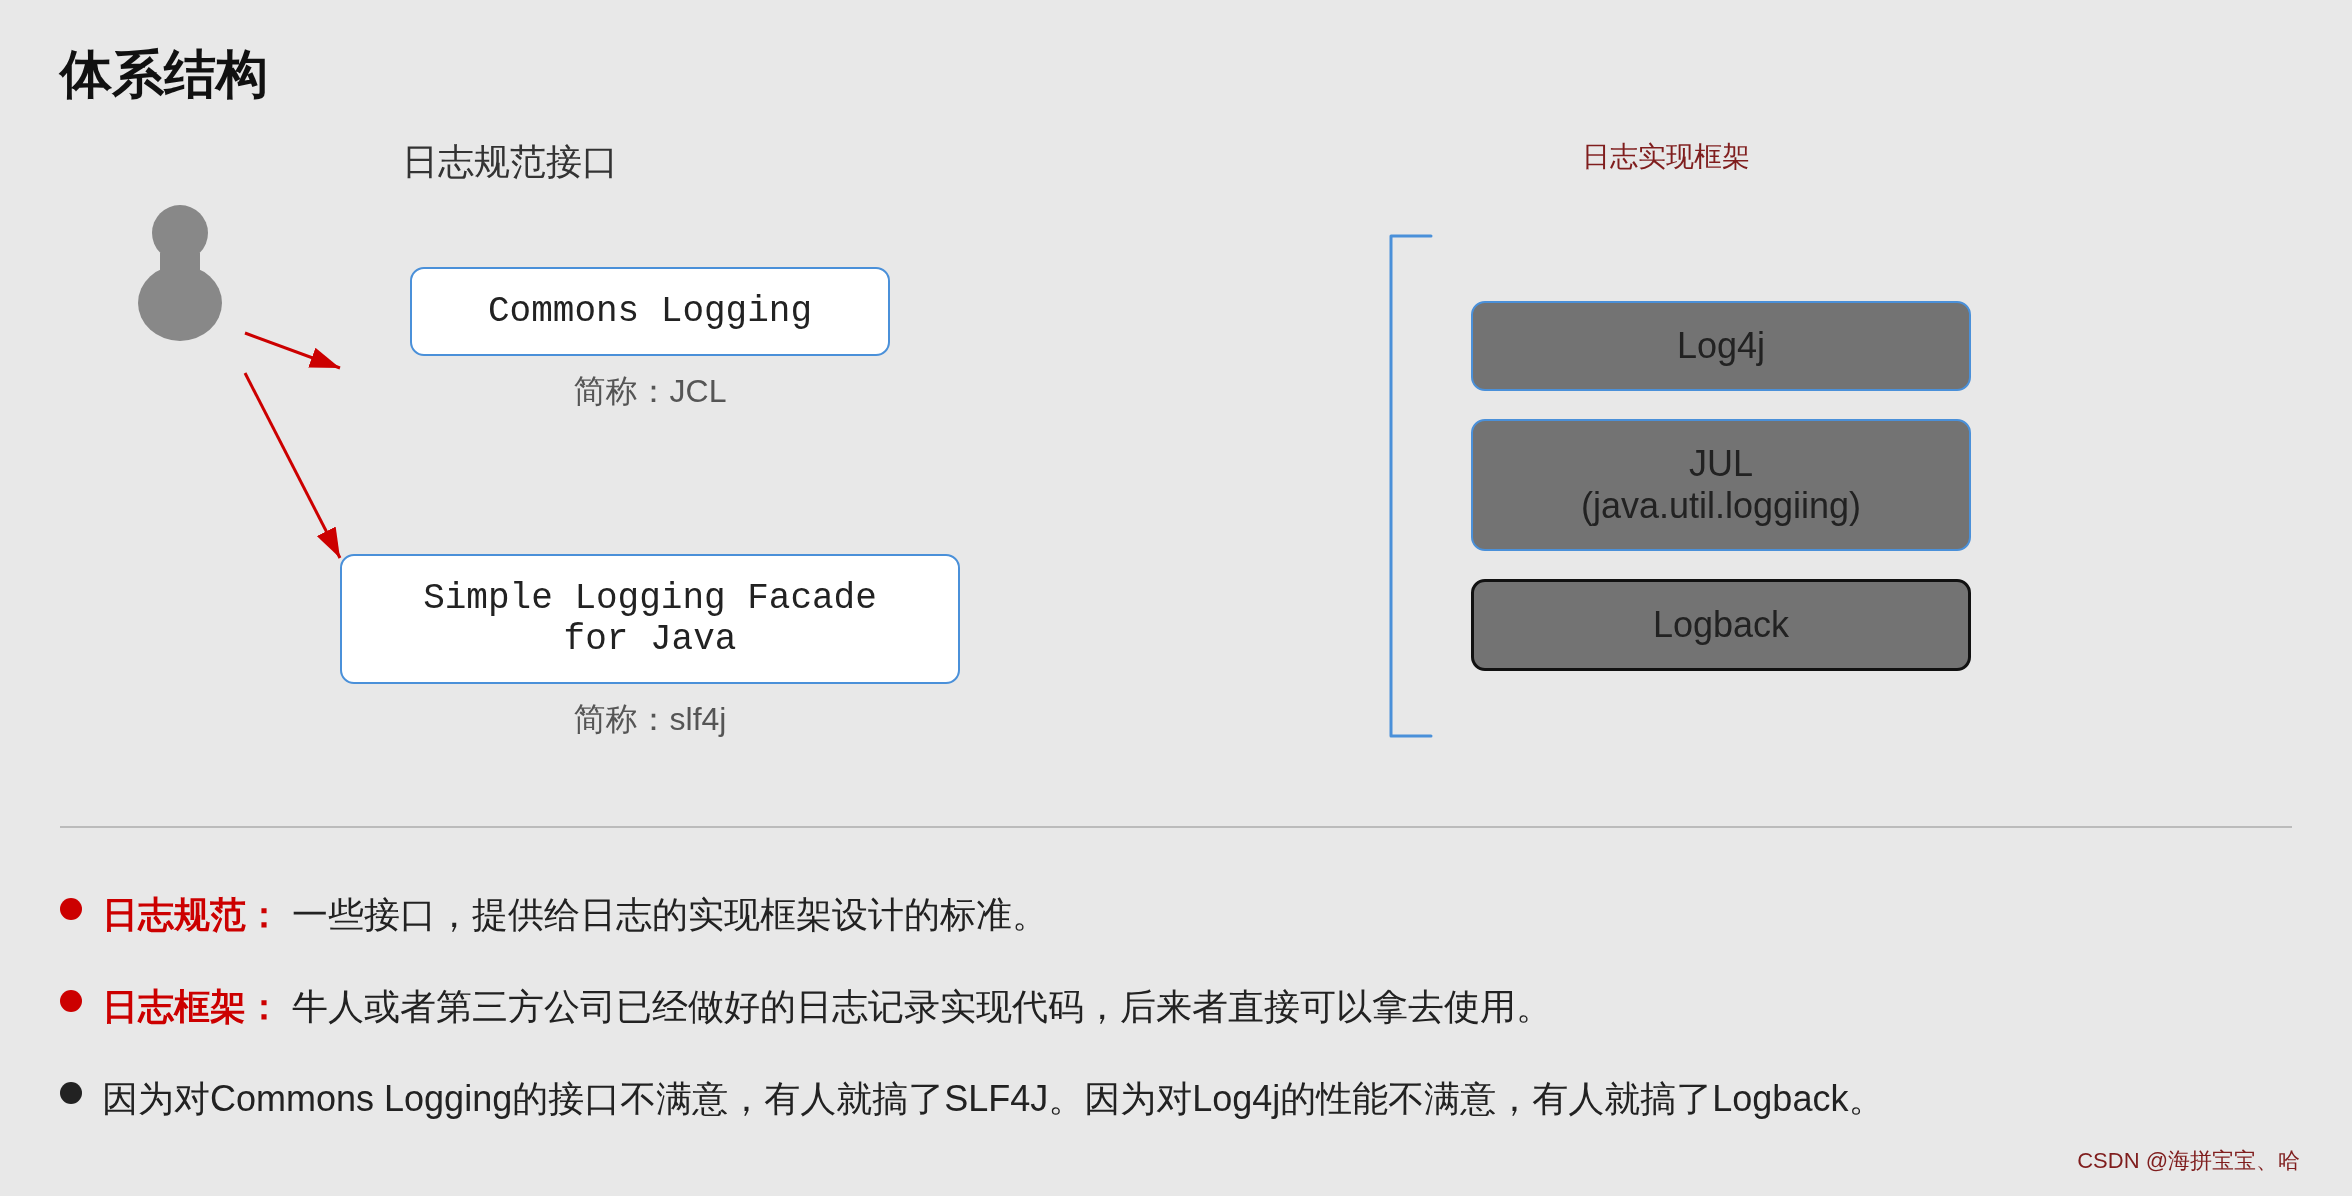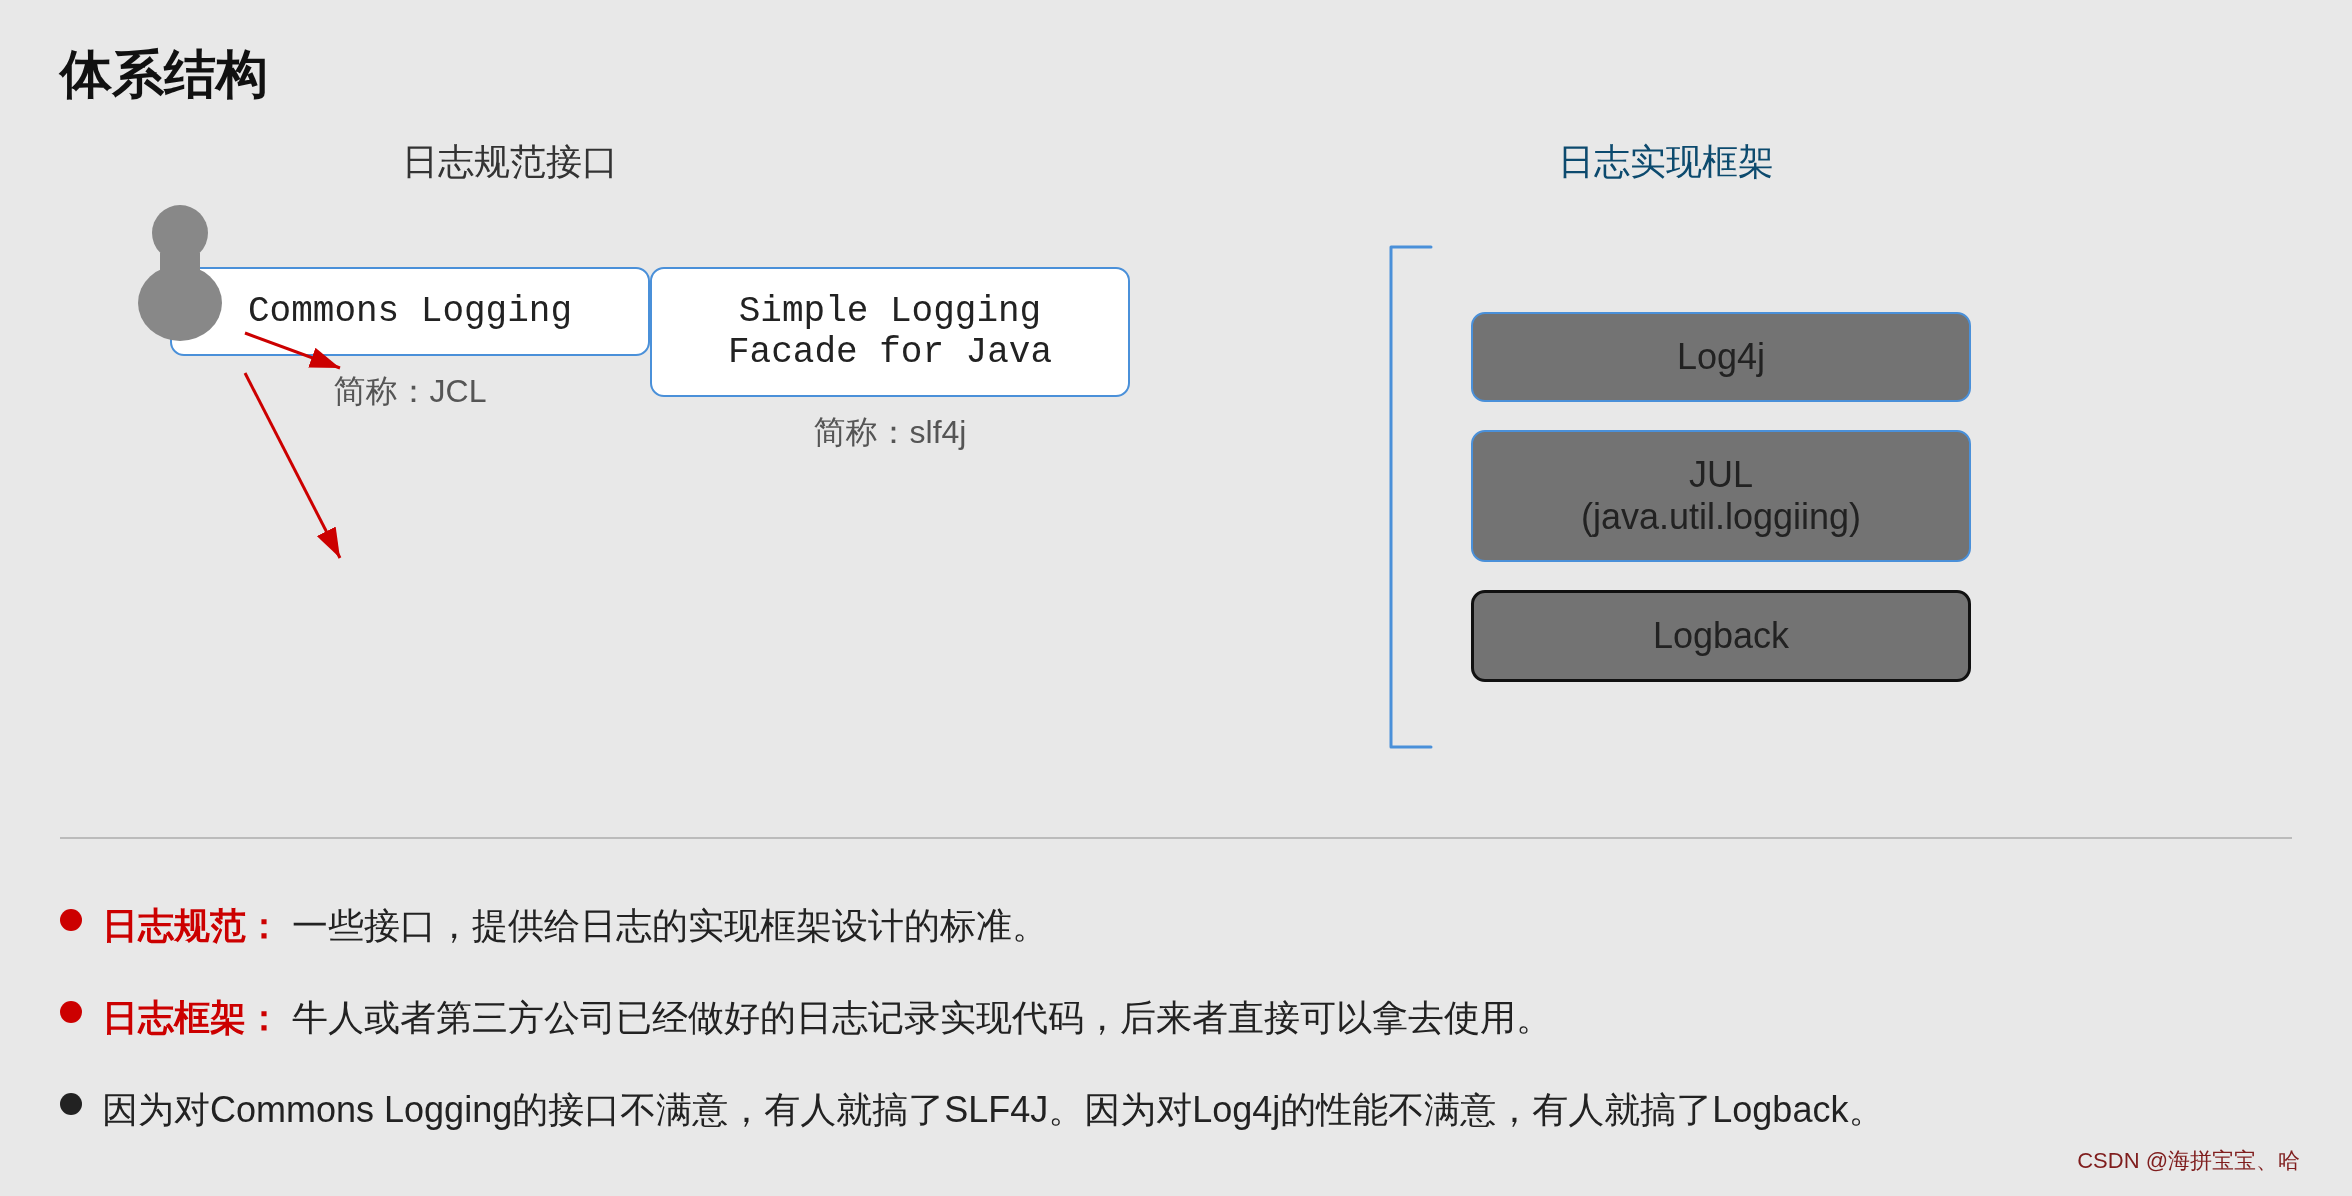--- a/index.html
+++ b/index.html
@@ -40,21 +40,22 @@
     .person-icon {
       width: 120px;
       height: 140px;
       margin-bottom: 10px;
       position: absolute;
       left: 60px;
       top: 60px;
     }
     .boxes-column {
       display: flex;
-      flex-direction: row;
+      flex-direction: column;
+      gap: 140px;
       margin-left: 280px;
       margin-top: 50px;
     }
     .box-wrapper {
       display: flex;
       flex-direction: column;
       align-items: center;
     }
     .log-box {
       border: 2.5px solid #4a90d9;
@@ -80,22 +81,22 @@
       pointer-events: none;
     }
     .right-section {
       display: flex;
       flex-direction: column;
       align-items: center;
       margin-left: 80px;
       flex: 1;
     }
     .right-label {
-      font-size: 36px;
-      color: #0c4a6e;
+      font-size: 28px;
+      color: #7f1d1d;
       margin-bottom: 30px;
       text-align: center;
     }
     .right-content {
       display: flex;
       flex-direction: row;
       align-items: center;
     }
     .bracket-svg {
       margin-right: 30px;

